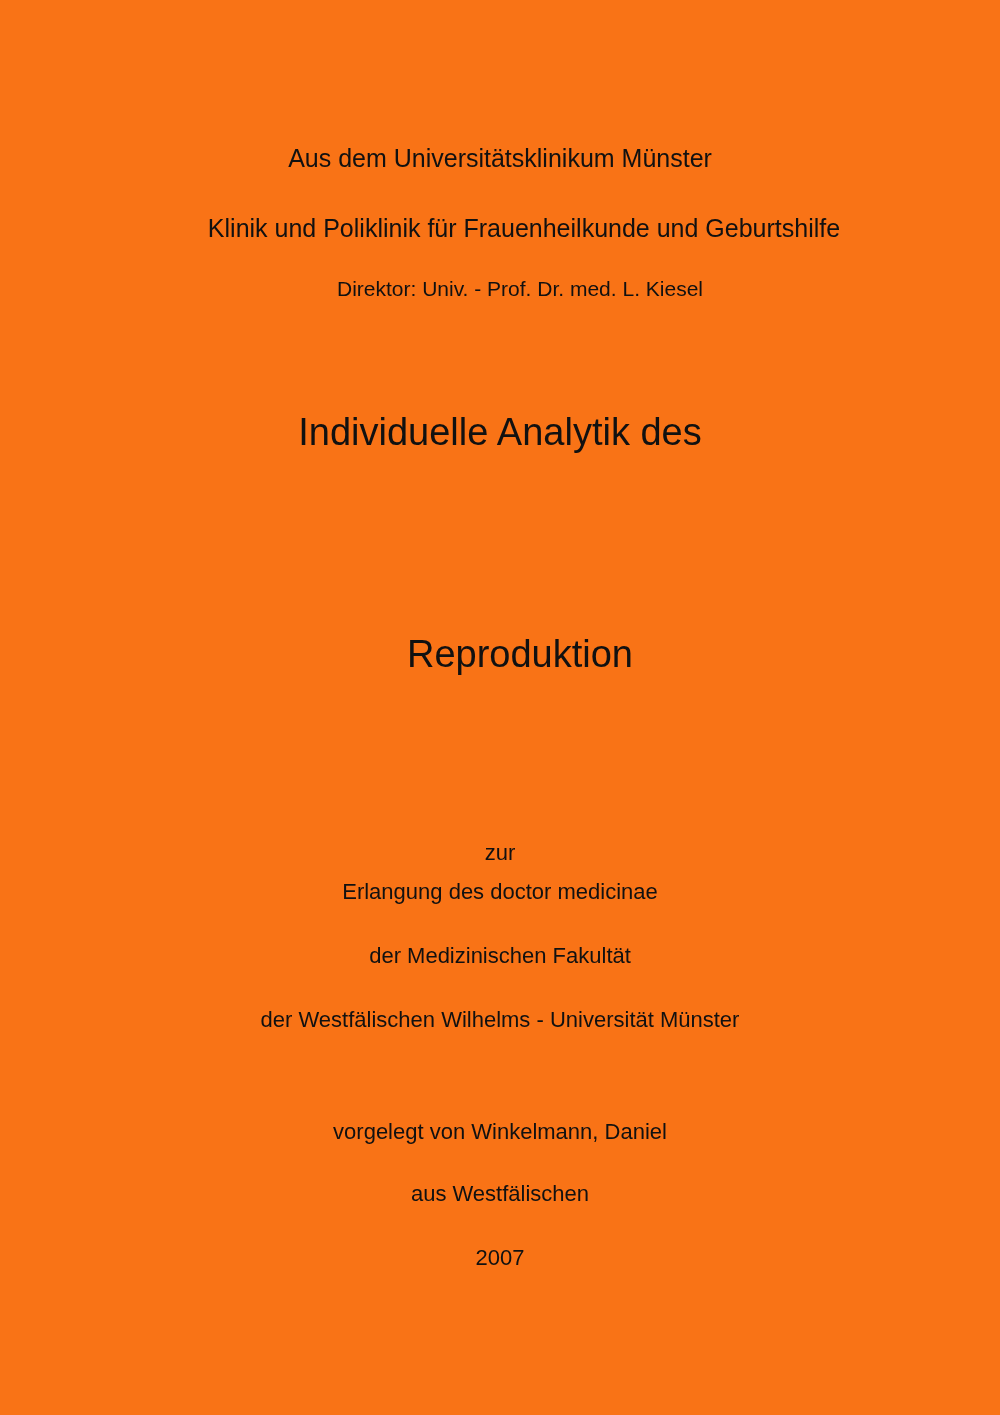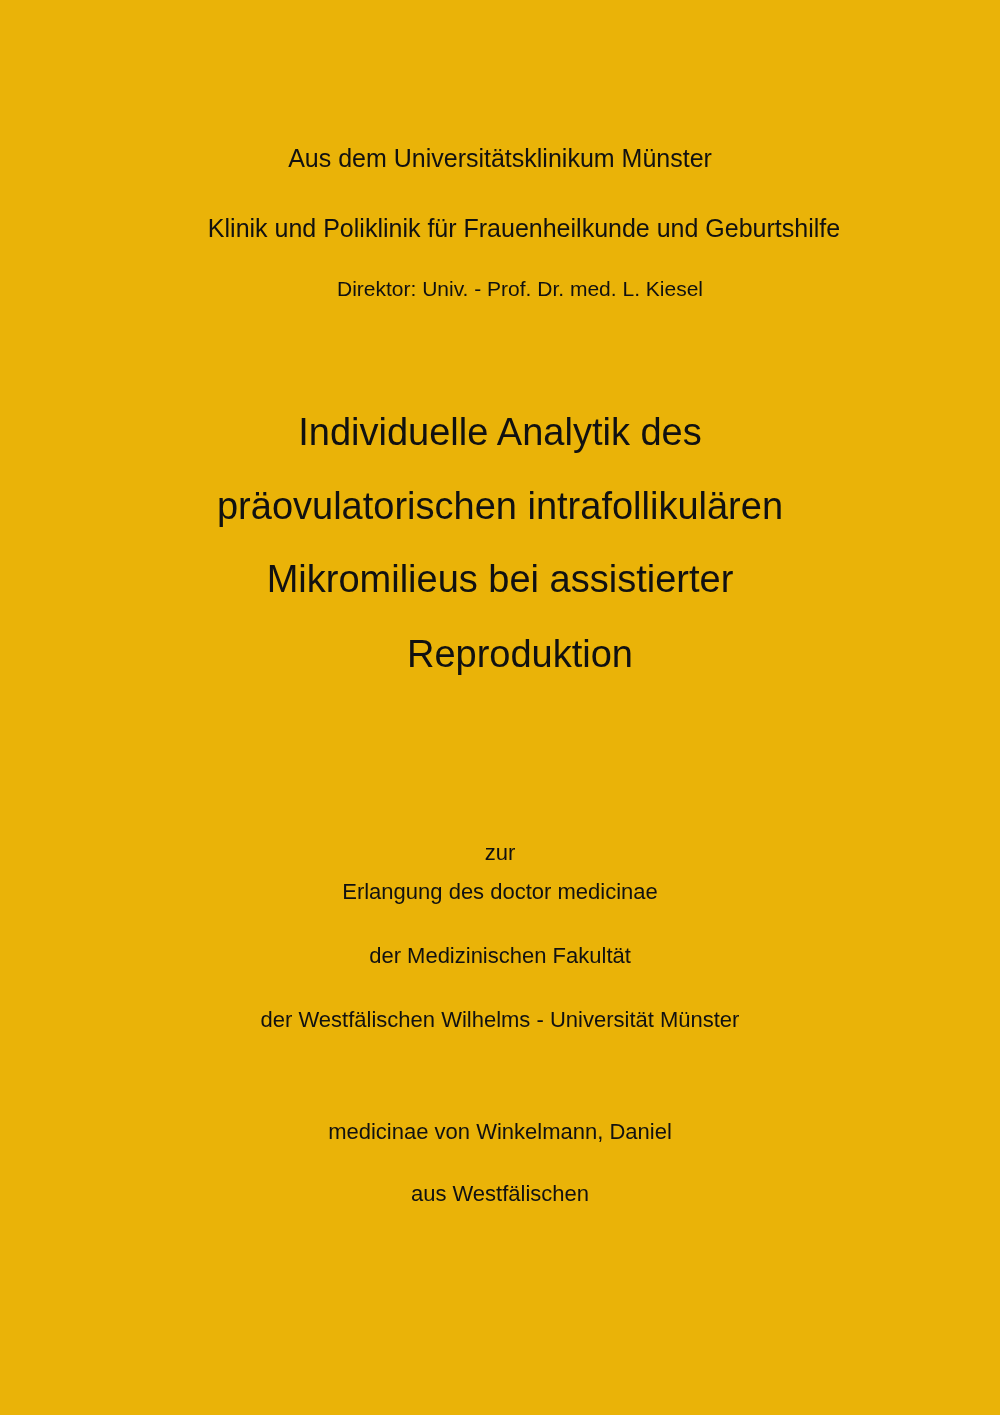--- a/index.html
+++ b/index.html
@@ -6,21 +6,21 @@
   html, body {
     margin: 0;
     padding: 0;
     background: #e8e8e8;
   }
   .page {
     position: relative;
     width: 1000px;
     height: 1415px;
     margin: 0 auto;
-    background: #eab308;
+    background: #f97316;
     font-family: "Liberation Sans", "DejaVu Sans", sans-serif;
     color: #111111;
     overflow: hidden;
   }
   .line {
     position: absolute;
     left: 0;
     width: 100%;
     text-align: center;
     white-space: nowrap;
@@ -72,33 +72,32 @@
 <div class="page">
 
   <div id="inst-1" class="line inst">Aus dem Universitätsklinikum Münster</div>
 
   <div id="inst-2" class="line inst">Klinik und Poliklinik für Frauenheilkunde und Geburtshilfe</div>
 
   <div id="inst-3" class="line inst-sub">Direktor: Univ. - Prof. Dr. med. L. Kiesel</div>
 
   <div id="title-1" class="line title">Individuelle Analytik des</div>
 
-  <div id="title-2" class="line title">präovulatorischen intrafollikulären</div>
 
-  <div id="title-3" class="line title">Mikromilieus bei assistierter</div>
 
   <div id="title-4" class="line title">Reproduktion</div>
 
 
   <div id="diss-3" class="line diss">Erlangung des doctor medicinae</div>
 
   <div id="diss-2" class="line diss">zur</div>
 
   <div id="diss-5" class="line diss">der Westfälischen Wilhelms - Universität Münster</div>
 
   <div id="diss-4" class="line diss">der Medizinischen Fakultät</div>
 
-  <div id="author-1" class="line author">medicinae von Winkelmann, Daniel</div>
+  <div id="author-1" class="line author">vorgelegt von Winkelmann, Daniel</div>
 
   <div id="author-2" class="line author">aus Westfälischen</div>
 
+  <div id="year" class="line author">2007</div>
 
 </div>
 
 </body></html>

